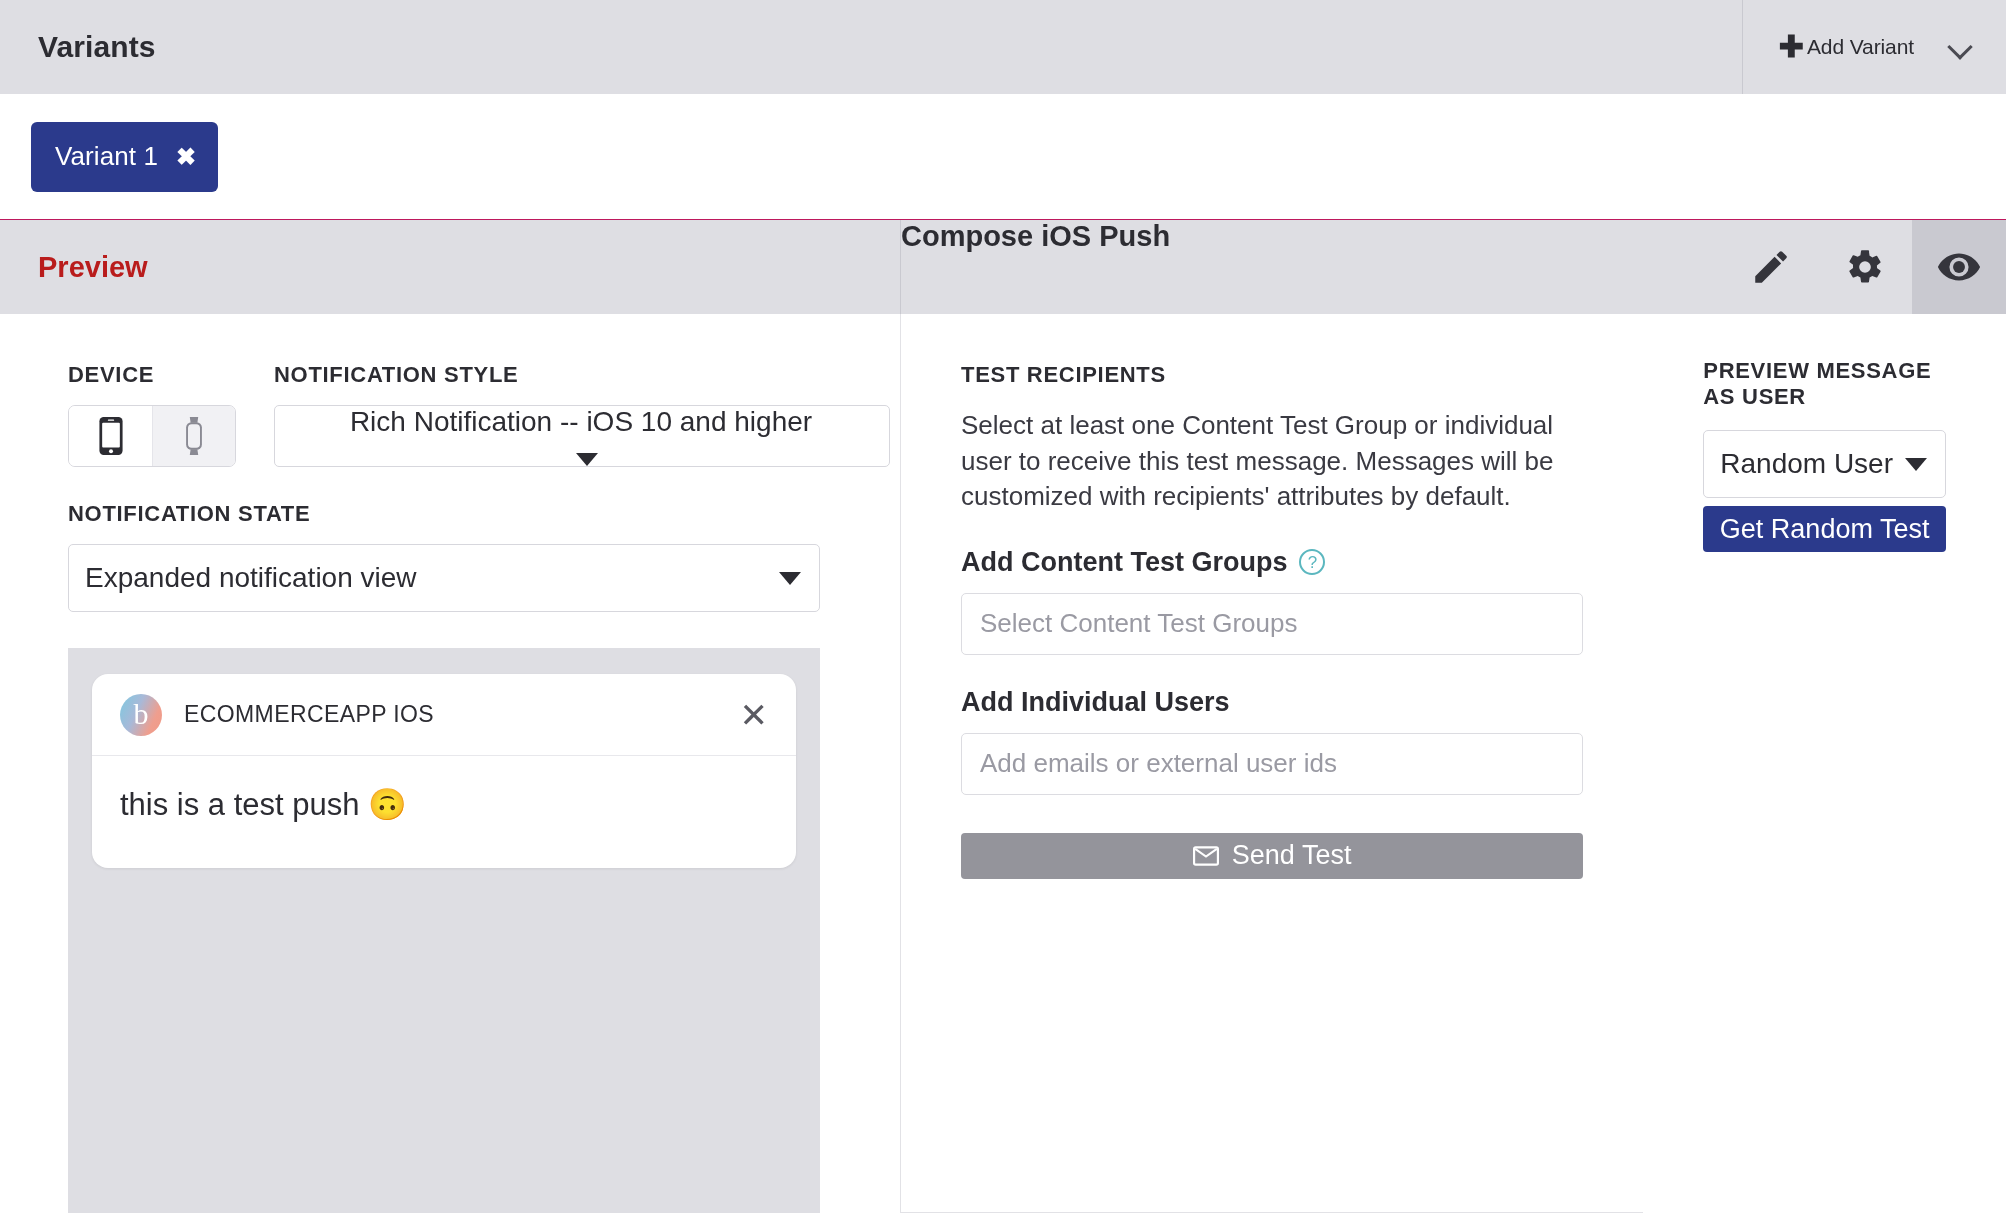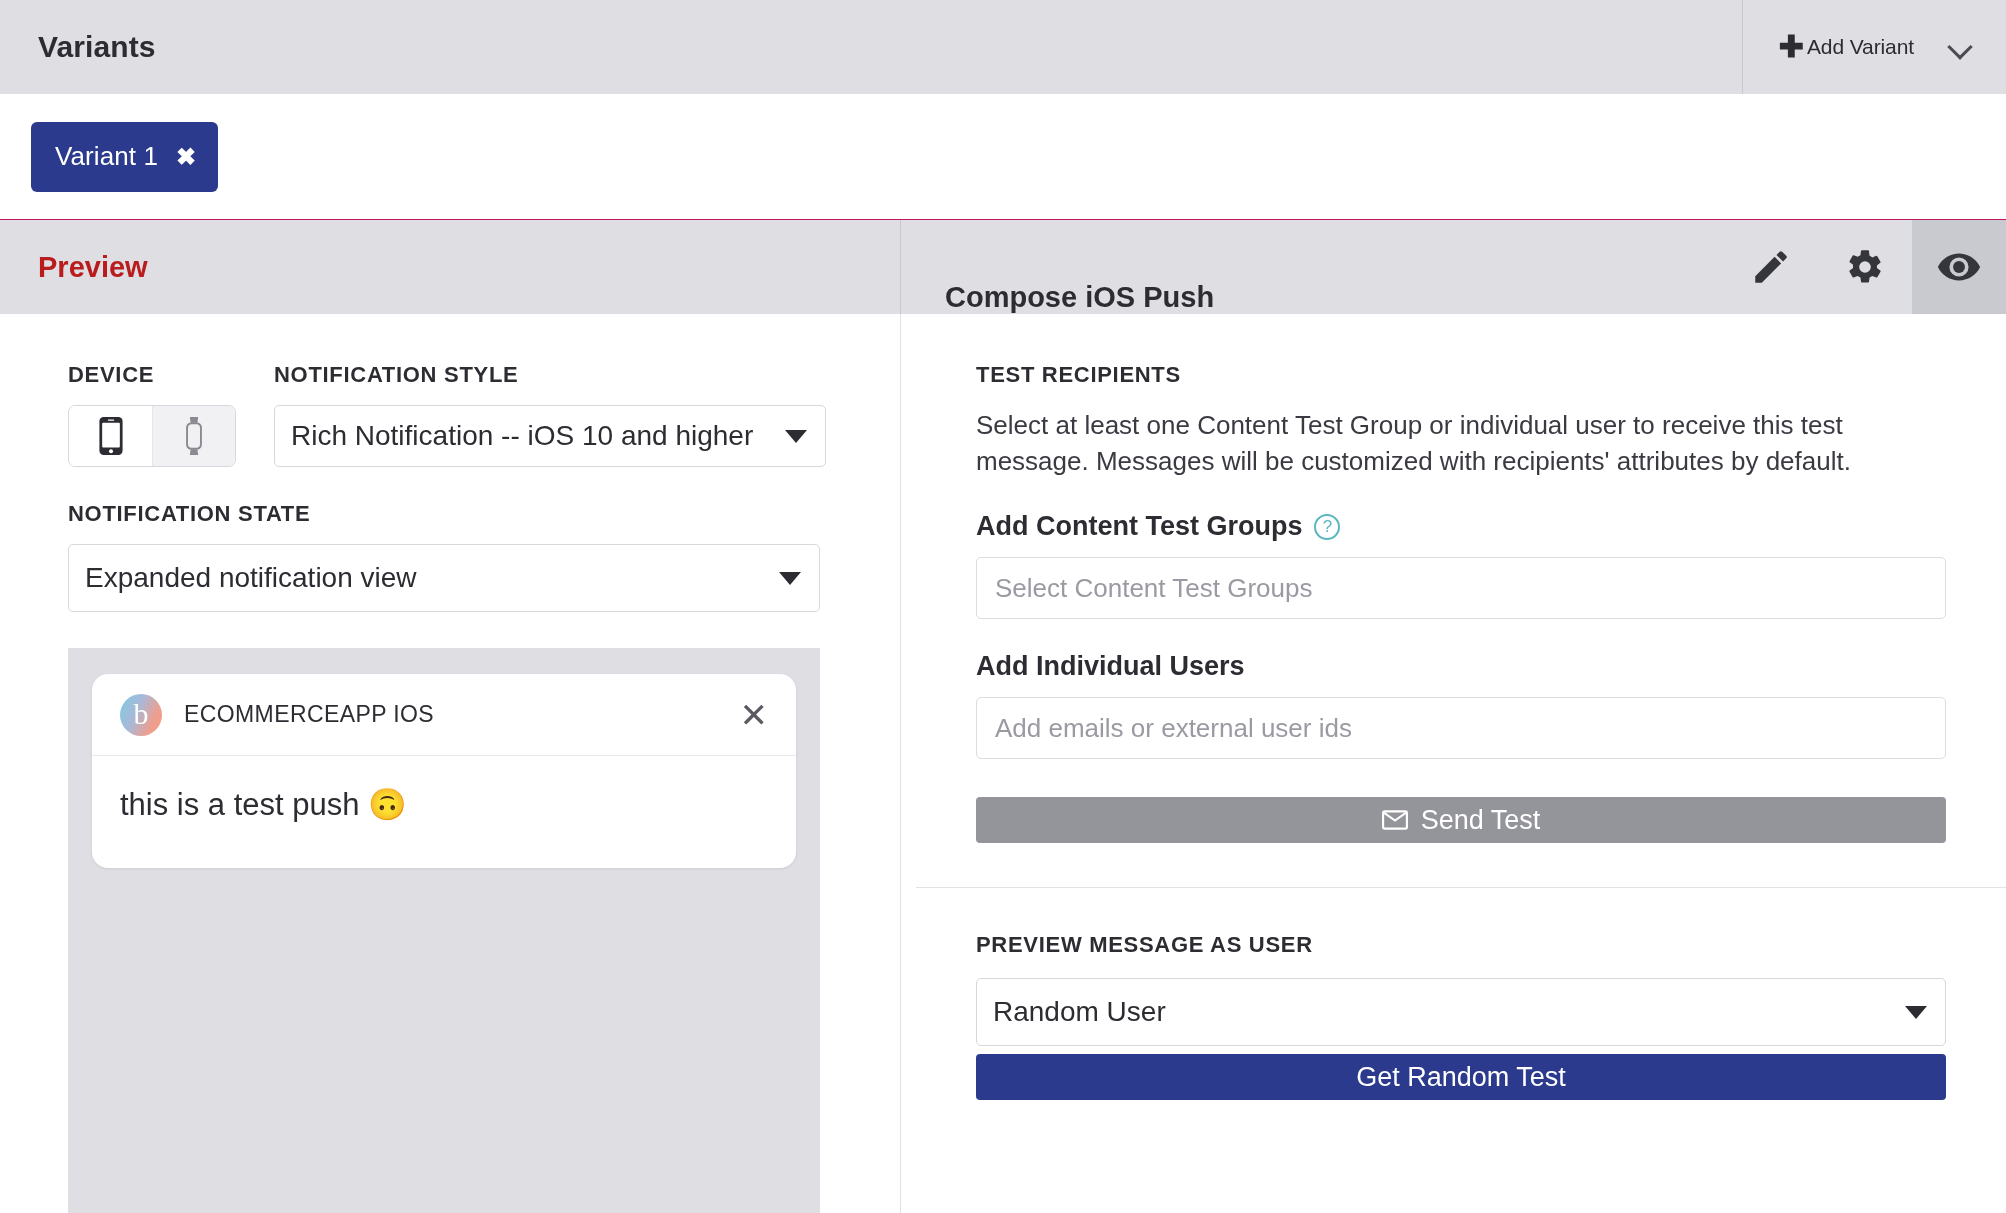--- a/index.html
+++ b/index.html
@@ -110,24 +110,23 @@
     padding-left: 38px;
   }
   .split-header-left .h-title {
     font-size: 29px;
     font-weight: bold;
     color: #b91c1c;
   }
   .split-header-right {
     flex: 1;
     display: flex;
-    align-items: flex-end;
+    align-items: flex-start;
     justify-content: space-between;
     border-left: 1px solid #c9c9d0;
-    padding-left: 44px;
   }
   .split-header-right .h-title {
     font-size: 29px;
     font-weight: bold;
     color: #2c2c32;
   }
   .header-icons { display: flex; align-items: center; height: 94px; }
   .hicon {
     width: 94px; height: 94px;
     display: flex; align-items: center; justify-content: center;
@@ -142,23 +141,22 @@
     width: 900px;
     background: #ffffff;
     padding: 48px 0 0 0;
     display: flex; flex-direction: column;
     min-height: 0;
   }
   .pane-right {
     flex: 1;
     background: #ffffff;
     border-left: 1px solid #e2e2e6;
-    display: flex; flex-direction: column;
+    display: flex; 
     min-height: 0;
-    padding-left: 15px;
   }
 
   
   .row-top { display: flex; padding: 0 0 0 68px; gap: 0; align-items: flex-end; }
   .field-block { display: flex; flex-direction: column; }
   .field-label {
     font-size: 22px;
     font-weight: bold;
     letter-spacing: .7px;
     color: #2c2c32;
@@ -198,21 +196,21 @@
     white-space: nowrap;
   }
   .caret-solid {
     width: 0; height: 0;
     border-left: 11px solid transparent;
     border-right: 11px solid transparent;
     border-top: 13px solid #2c2c32;
     margin-left: 12px;
     flex: 0 0 auto;
   }
-  .style-select { width: 552px; justify-content: space-between; }
+  .style-select { width: 616px; justify-content: space-between; flex-direction: column; }
 
   .state-block { padding: 34px 0 0 68px; width: 752px; }
   .state-select { width: 752px; height: 68px; justify-content: space-between; }
 
   
   .preview-stage {
     margin: 36px 0 0 68px;
     width: 752px;
     background: #dedee3;
     flex: 1 1 auto;

